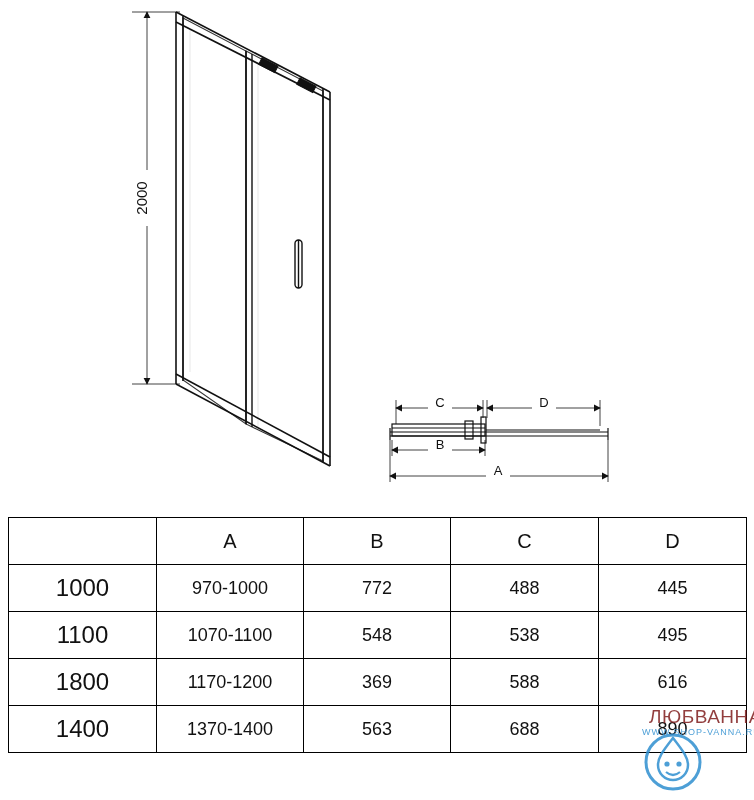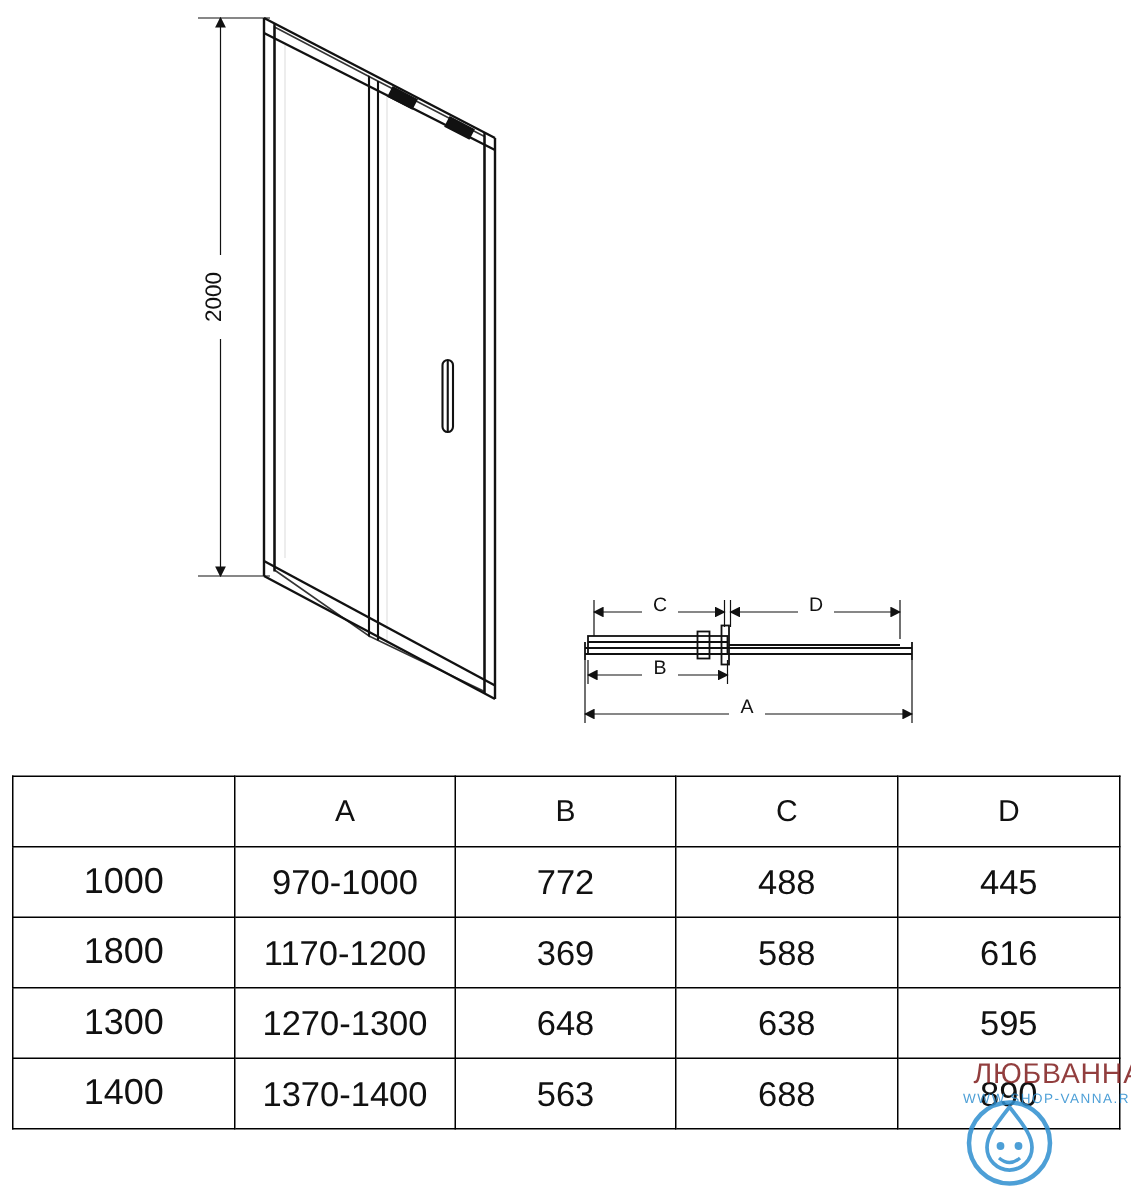--- a/index.html
+++ b/index.html
@@ -42,21 +42,21 @@
     top: 517px;
     width: 738px;
     border-collapse: collapse;
     table-layout: fixed;
   }
   #spec-table th, #spec-table td {
     border: 1px solid #000;
     height: 46px;
     text-align: center;
     vertical-align: middle;
-    font-size: 23px;
+    font-size: 18px;
     font-family: "Liberation Sans", sans-serif;
     font-weight: normal;
     color: #111;
     padding: 0;
   }
   #spec-table th {
     font-size: 20px;
   }
   #spec-table td.row-head {
     font-size: 24px;
@@ -242,32 +242,32 @@
   </thead>
   <tbody>
     <tr>
       <td class="row-head">1000</td>
       <td>970-1000</td>
       <td>772</td>
       <td>488</td>
       <td>445</td>
     </tr>
     <tr>
+      <td class="row-head">1100</td>
+      <td>1070-1100</td>
+      <td>548</td>
+      <td>538</td>
+      <td>495</td>
+    </tr>
+    <tr>
       <td class="row-head">1800</td>
       <td>1170-1200</td>
       <td>369</td>
       <td>588</td>
       <td>616</td>
-    </tr>
-    <tr>
-      <td class="row-head">1300</td>
-      <td>1270-1300</td>
-      <td>648</td>
-      <td>638</td>
-      <td>595</td>
     </tr>
     <tr>
       <td class="row-head">1400</td>
       <td>1370-1400</td>
       <td>563</td>
       <td>688</td>
       <td>890</td>
     </tr>
   </tbody>
 </table>

